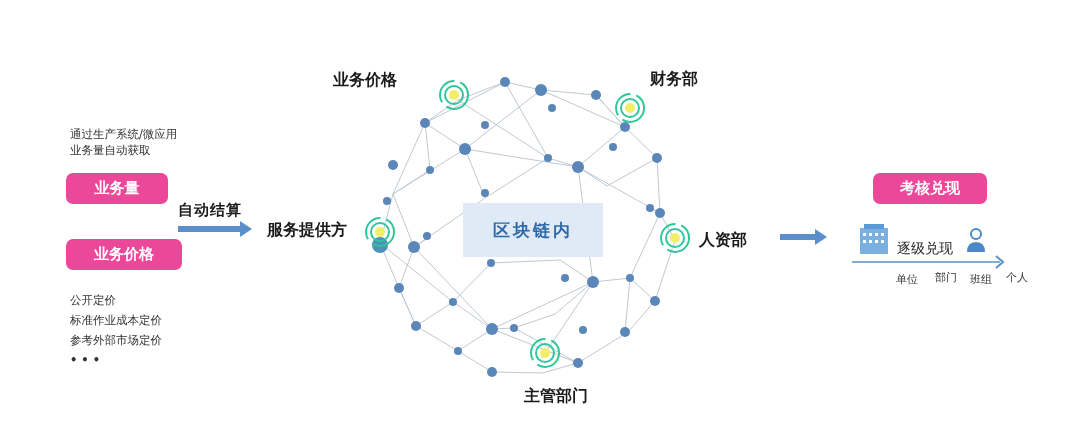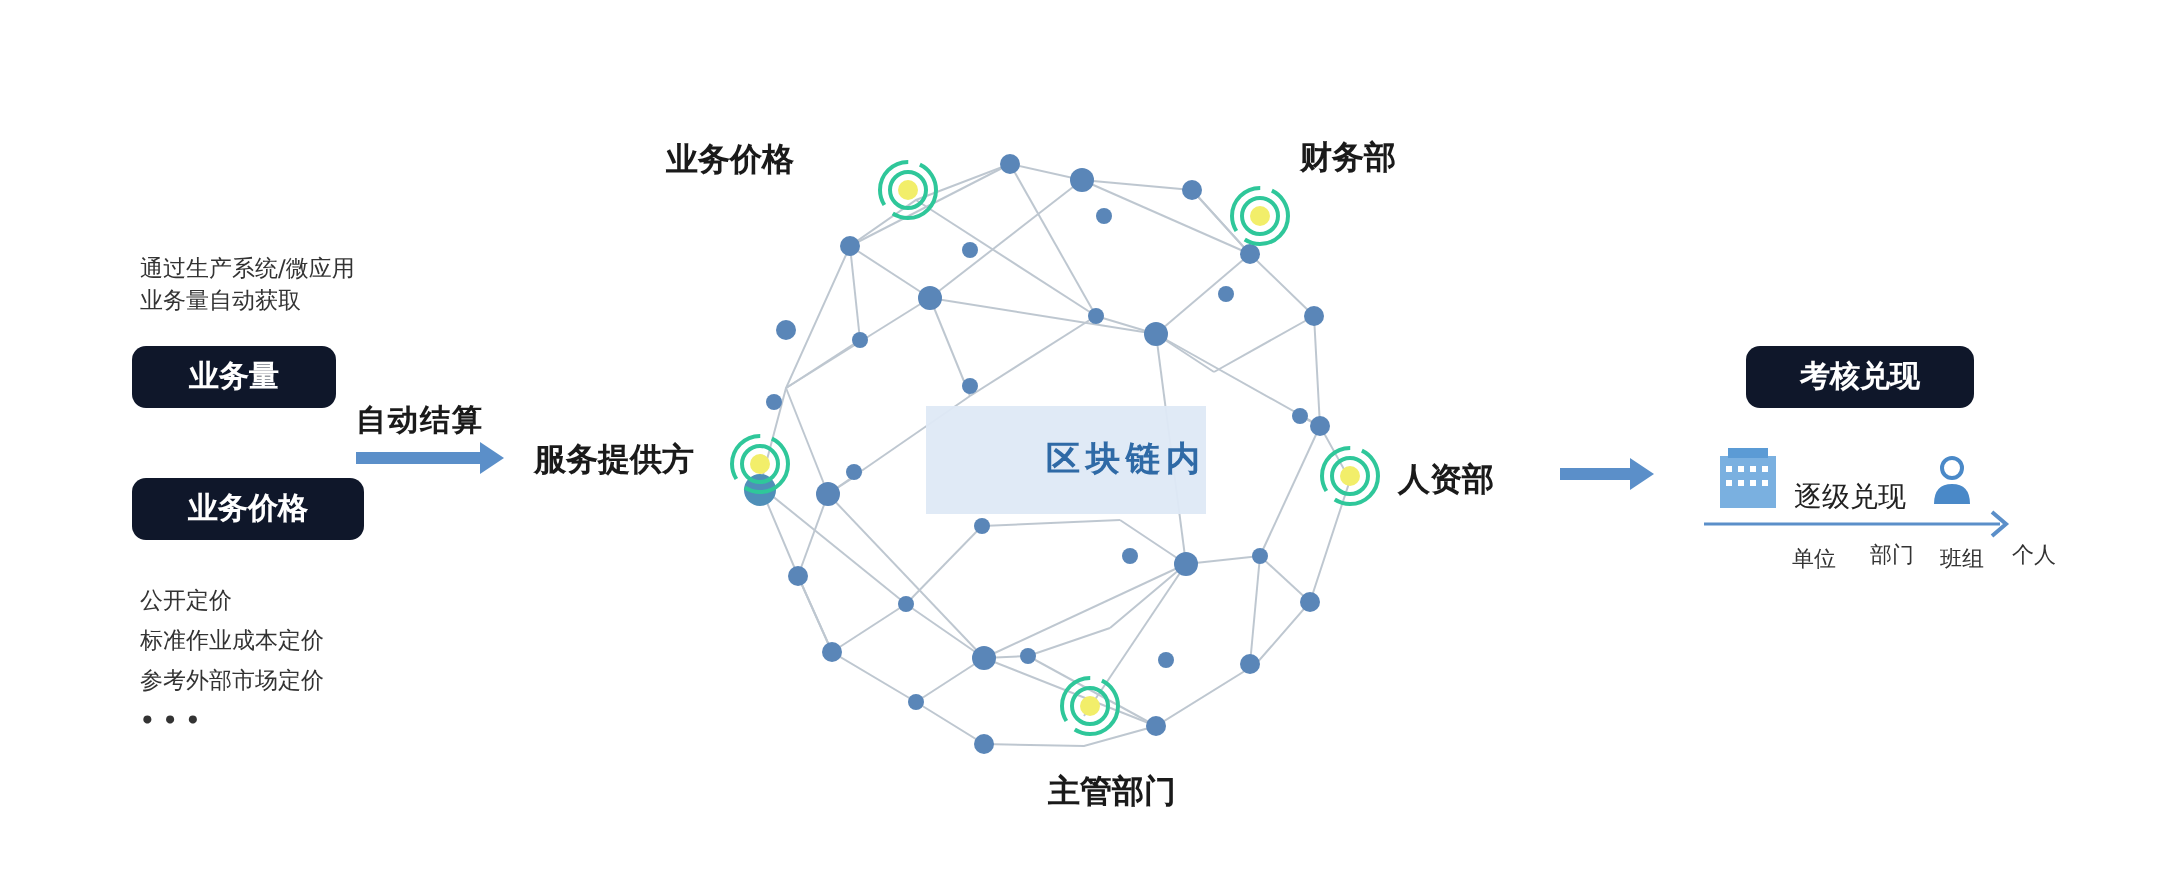--- a/index.html
+++ b/index.html
@@ -1,25 +1,25 @@
 <!DOCTYPE html>
 <html><head>
 <meta charset="utf-8">
 <style>
   html, body { margin:0; padding:0; background:#ffffff; }
   body { width:1080px; height:442px; position:relative; overflow:hidden;
          font-family:"DejaVu Sans", sans-serif; color:#222; }
   .abs { position:absolute; }
   .note { font-size:11.5px; line-height:16px; color:#333; }
-  .pill { background:#0f172a; color:#fff; font-weight:bold; font-size:15px;
+  .pill { background:#ec4899; color:#fff; font-weight:bold; font-size:15px;
           border-radius:7px; display:flex; align-items:center; justify-content:center; }
   .lbl { font-weight:bold; font-size:16px; color:#1a1a1a; white-space:nowrap; }
   .center-box { background:rgba(222,233,245,0.95); color:#2f6aa6; font-weight:bold;
                 font-size:17px; letter-spacing:3px; line-height:23px; text-align:center;
-                display:flex; align-items:center; justify-content:flex-end; }
+                display:flex; align-items:center; justify-content:center; }
   .small { font-size:11px; color:#333;margin-left:41px; }
   svg { position:absolute; left:0; top:0; }
 </style>
 </head>
 <body>
 
 <svg width="1080" height="442">
   <g stroke="#b8c2cc" stroke-width="1" fill="none" opacity="0.9">
     <polyline points="380,243 393,194 425,123 458,100 505,82 541,90 596,95 625,127 657,158 660,213 675,240 655,301 628,332 578,363 542,373 492,372 458,351 416,326 399,288 380,243"></polyline>
     <line x1="425" y1="123" x2="465" y2="149"></line>

